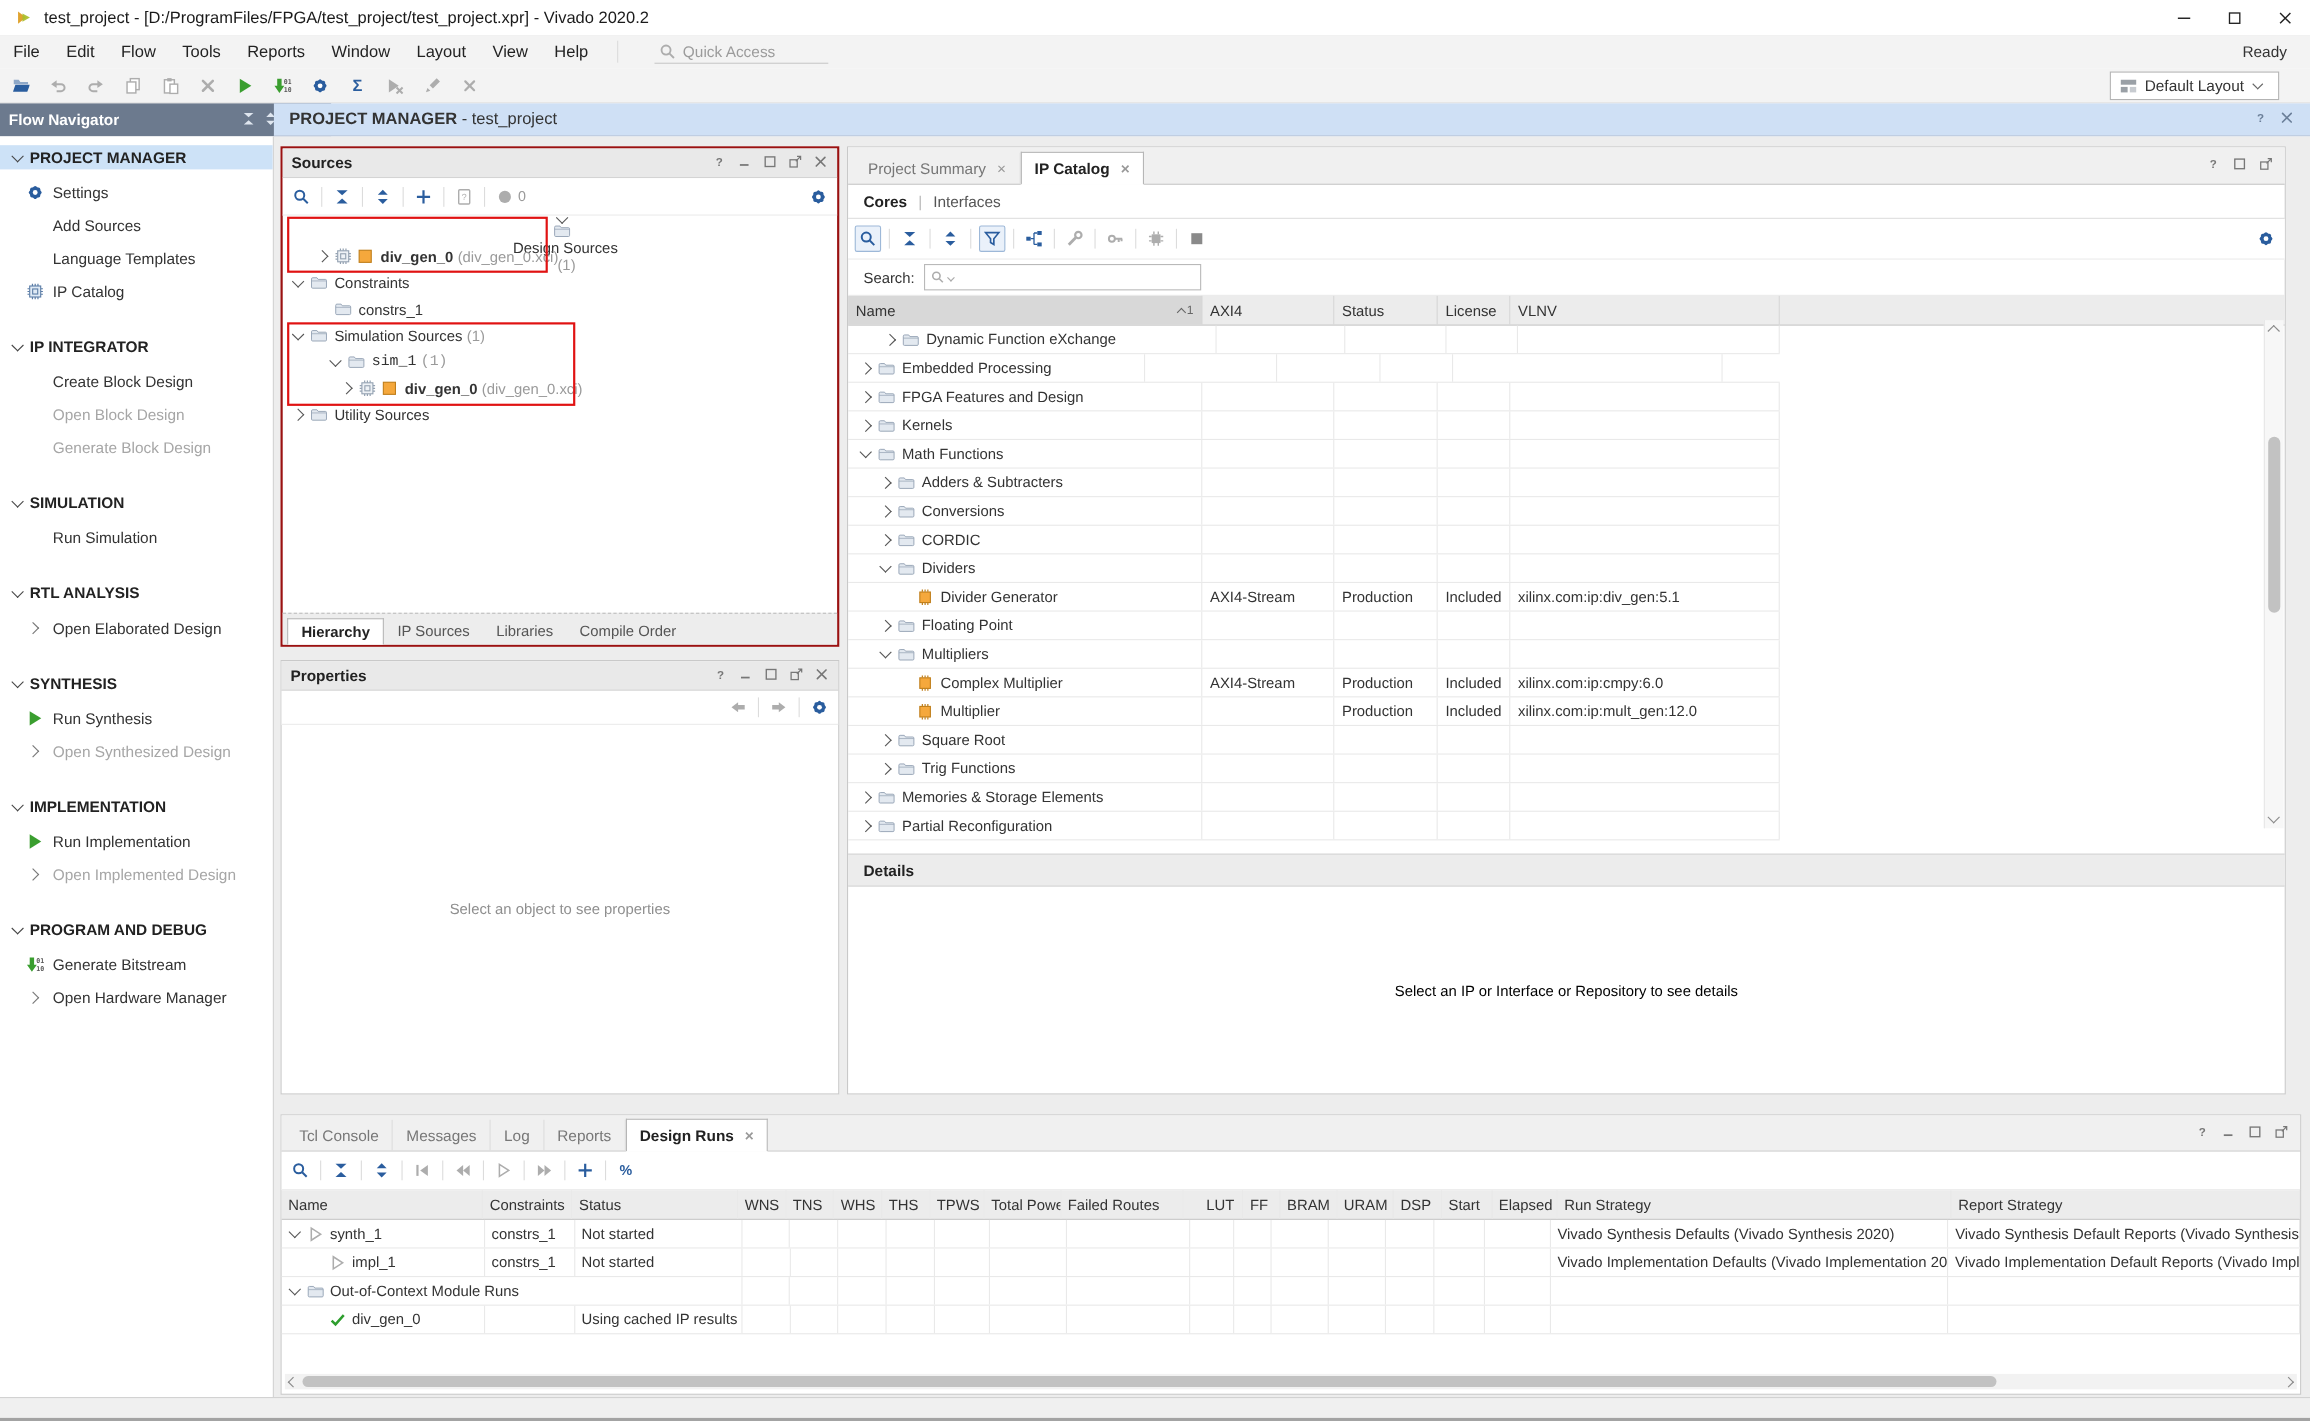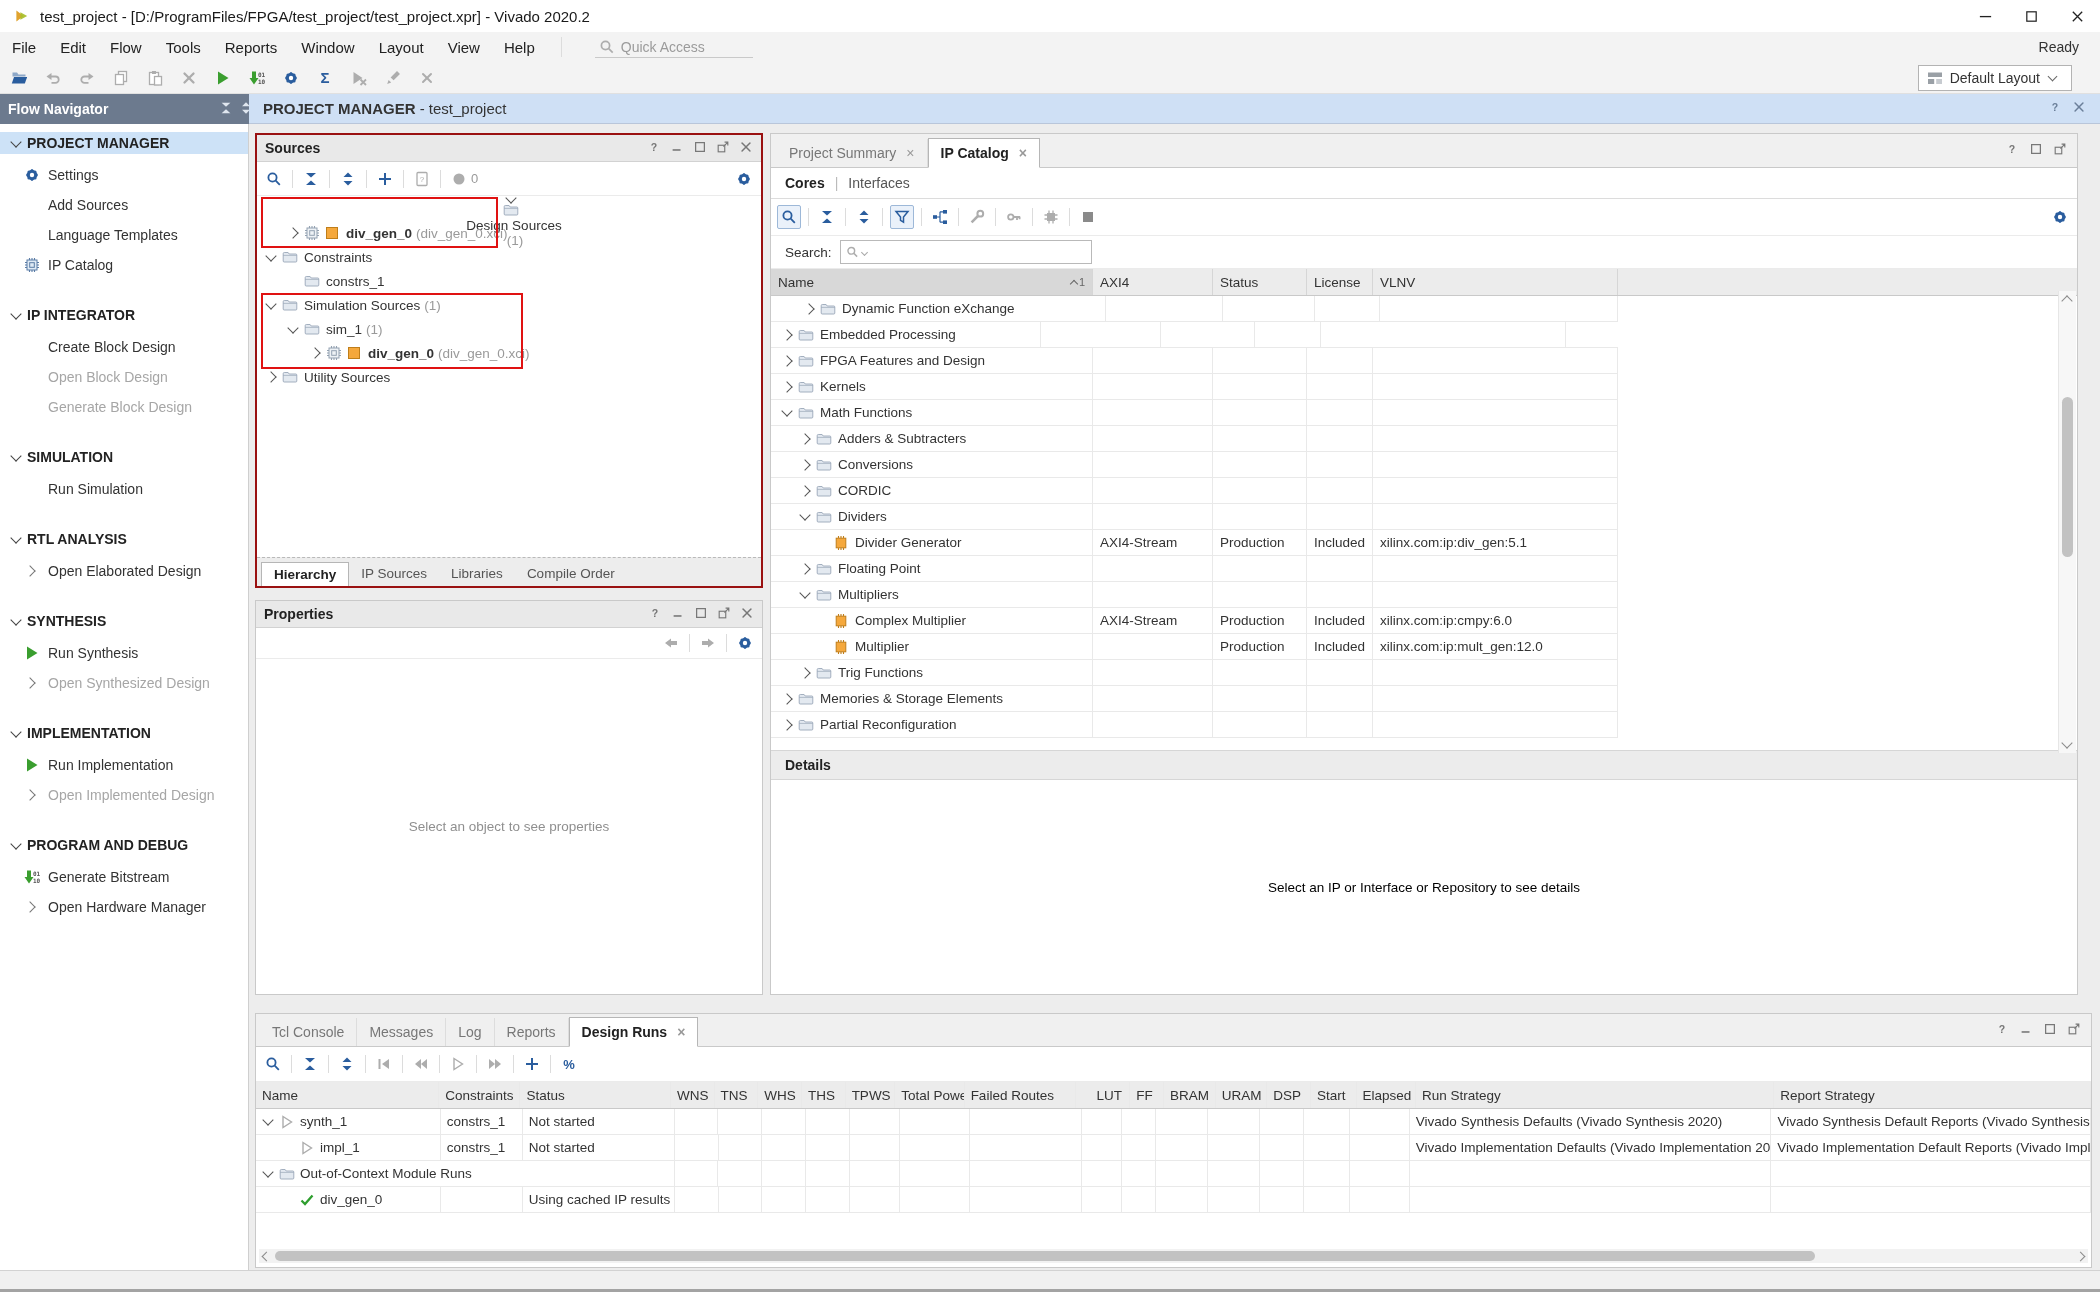--- a/index.html
+++ b/index.html
@@ -647,21 +647,21 @@
           <span class="chev down"></span>
           <span class="icon">
             <svg viewBox="0 0 16 16">
               <path d="M1.2 4.6q0-1.1 1.1-1.1h3.8l1.1 1.5h6.6q1 0 1 1V12q0 1-1 1H2.2q-1 0-1-1z" fill="#e3e9f0" stroke="#9aa7b8" stroke-width="0.9"></path>
               <path d="M1.2 6.4h13.6" stroke="#9aa7b8" stroke-width="0.7"></path>
             </svg>
           </span>
           <span class="tlbl">Simulation Sources</span>
           <span class="cnt">(1)</span>
         </div>
-        <div class="trow" style="padding-left: 30px;">
+        <div class="trow" style="padding-left: 42px; font-family: Liberation Mono, monospace;">
           <span class="chev down"></span>
           <span class="icon">
             <svg viewBox="0 0 16 16">
               <path d="M1.2 4.6q0-1.1 1.1-1.1h3.8l1.1 1.5h6.6q1 0 1 1V12q0 1-1 1H2.2q-1 0-1-1z" fill="#e3e9f0" stroke="#9aa7b8" stroke-width="0.9"></path>
               <path d="M1.2 6.4h13.6" stroke="#9aa7b8" stroke-width="0.7"></path>
             </svg>
           </span>
           <span class="tlbl">sim_1</span>
           <span class="cnt">(1)</span>
         </div>
@@ -1145,20 +1145,36 @@
                 <path d="M5.5 1v2M8 1v2M10.5 1v2M5.5 13v2M8 13v2M10.5 13v2" stroke="#bf7e1a" stroke-width="1.1"></path>
                 <rect x="3.2" y="3.2" width="9.6" height="9.6" fill="#f5a83c" stroke="#bf7e1a"></rect>
               </svg>
             </span>
             <span>Multiplier</span>
           </span>
           <span class="cc" style="width: 120px;"></span>
           <span class="cc" style="width: 94px;">Production</span>
           <span class="cc" style="width: 66px;">Included</span>
           <span class="cc" style="width: 245px;">xilinx.com:ip:mult_gen:12.0</span>
+        </div>
+        <div class="crow">
+          <span class="cc" style="width: 322px; padding-left: 28px;">
+            <span class="chev"></span>
+            <span class="icon">
+              <svg viewBox="0 0 16 16">
+                <path d="M1.2 4.6q0-1.1 1.1-1.1h3.8l1.1 1.5h6.6q1 0 1 1V12q0 1-1 1H2.2q-1 0-1-1z" fill="#e3e9f0" stroke="#9aa7b8" stroke-width="0.9"></path>
+                <path d="M1.2 6.4h13.6" stroke="#9aa7b8" stroke-width="0.7"></path>
+              </svg>
+            </span>
+            <span>Square Root</span>
+          </span>
+          <span class="cc" style="width: 120px;"></span>
+          <span class="cc" style="width: 94px;"></span>
+          <span class="cc" style="width: 66px;"></span>
+          <span class="cc" style="width: 245px;"></span>
         </div>
         <div class="crow">
           <span class="cc" style="width: 322px; padding-left: 28px;">
             <span class="chev"></span>
             <span class="icon">
               <svg viewBox="0 0 16 16">
                 <path d="M1.2 4.6q0-1.1 1.1-1.1h3.8l1.1 1.5h6.6q1 0 1 1V12q0 1-1 1H2.2q-1 0-1-1z" fill="#e3e9f0" stroke="#9aa7b8" stroke-width="0.9"></path>
                 <path d="M1.2 6.4h13.6" stroke="#9aa7b8" stroke-width="0.7"></path>
               </svg>
             </span>

